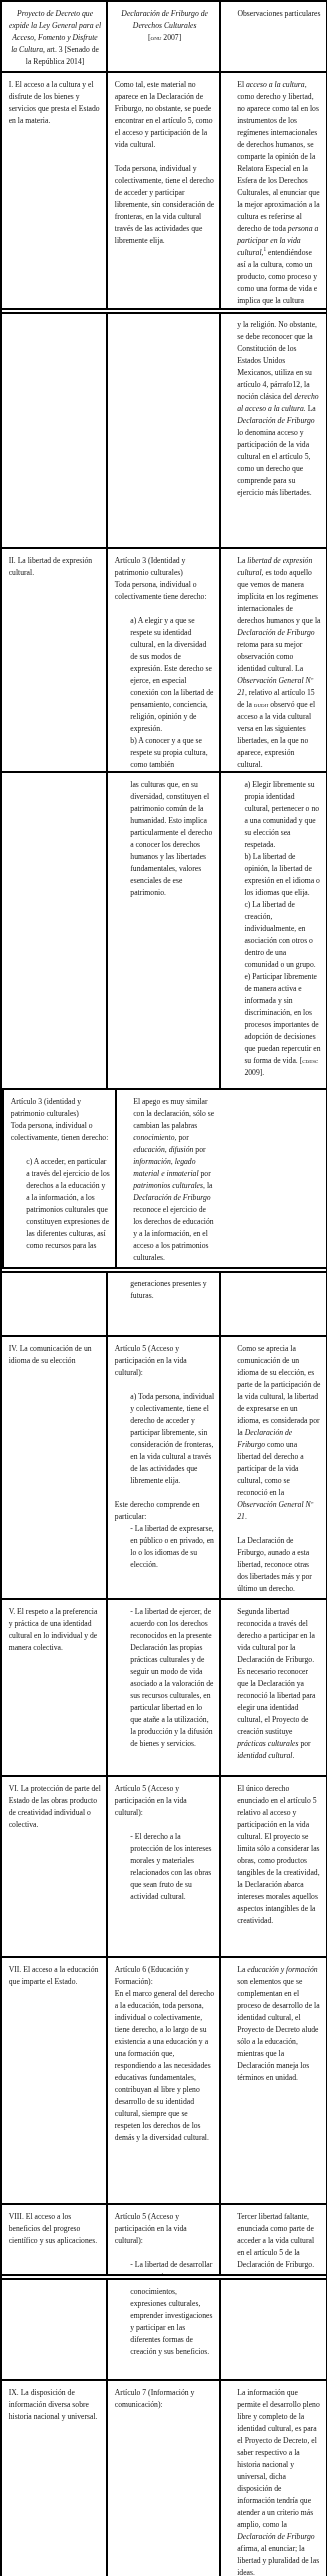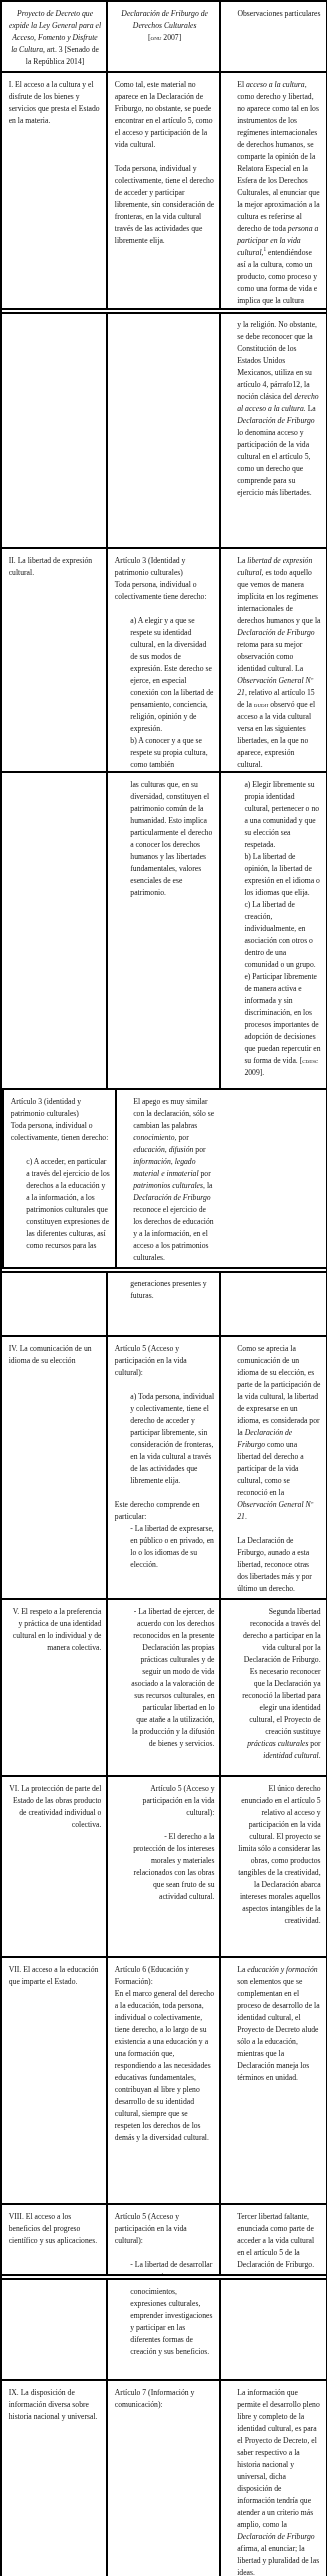--- a/index.html
+++ b/index.html
@@ -146,35 +146,35 @@
         <p>Este derecho comprende en particular:</p>
         <p class="ind tight">- La libertad de expresarse, en público o en privado, en lo o los idiomas de su elección.</p>
       </div>
       <div class="vsep"></div>
       <div class="cell c3">
         <p>Como se aprecia la comunicación de un idioma de su elección, es parte de la participación de la vida cultural, la libertad de expresarse en un idioma, es considerada por la <em>Declaración de Friburgo</em> como una libertad del derecho a participar de la vida cultural, como se reconoció en la <em>Observación General Nº 21</em>.</p>
         <p>La Declaración de Friburgo, aunado a esta libertad, reconoce otras dos libertades más y por último un derecho.</p>
       </div>
     </div>
     <div class="div-s"></div>
-    <div class="trow" style="height: 175px; text-align: right;">
+    <div class="trow" style="height: 175px;">
       <div class="cell c1">
         <p>V. El respeto a la preferencia y práctica de una identidad cultural en lo individual y de manera colectiva.</p>
       </div>
       <div class="vsep"></div>
       <div class="cell c2">
         <p class="ind">- La libertad de ejercer, de acuerdo con los derechos reconocidos en la presente Declaración las propias prácticas culturales y de seguir un modo de vida asociado a la valoración de sus recursos culturales, en particular libertad en lo que atañe a la utilización, la producción y la difusión de bienes y servicios.</p>
       </div>
       <div class="vsep"></div>
       <div class="cell c3">
         <p>Segunda libertad reconocida a través del derecho a participar en la vida cultural por la Declaración de Friburgo. Es necesario reconocer que la Declaración ya reconoció la libertad para elegir una identidad cultural, el Proyecto de creación sustituye <em>prácticas culturales</em> por <em>identidad cultural</em>.</p>
       </div>
     </div>
     <div class="div-s"></div>
-    <div class="trow" style="height: 179px; text-align: right;">
+    <div class="trow" style="height: 179px;">
       <div class="cell c1">
         <p>VI. La protección de parte del Estado de las obras producto de creatividad individual o colectiva.</p>
       </div>
       <div class="vsep"></div>
       <div class="cell c2">
         <p>Artículo 5 (Acceso y participación en la vida cultural):</p>
         <p class="ind">- El derecho a la protección de los intereses morales y materiales relacionados con las obras que sean fruto de su actividad cultural.</p>
       </div>
       <div class="vsep"></div>
       <div class="cell c3">

